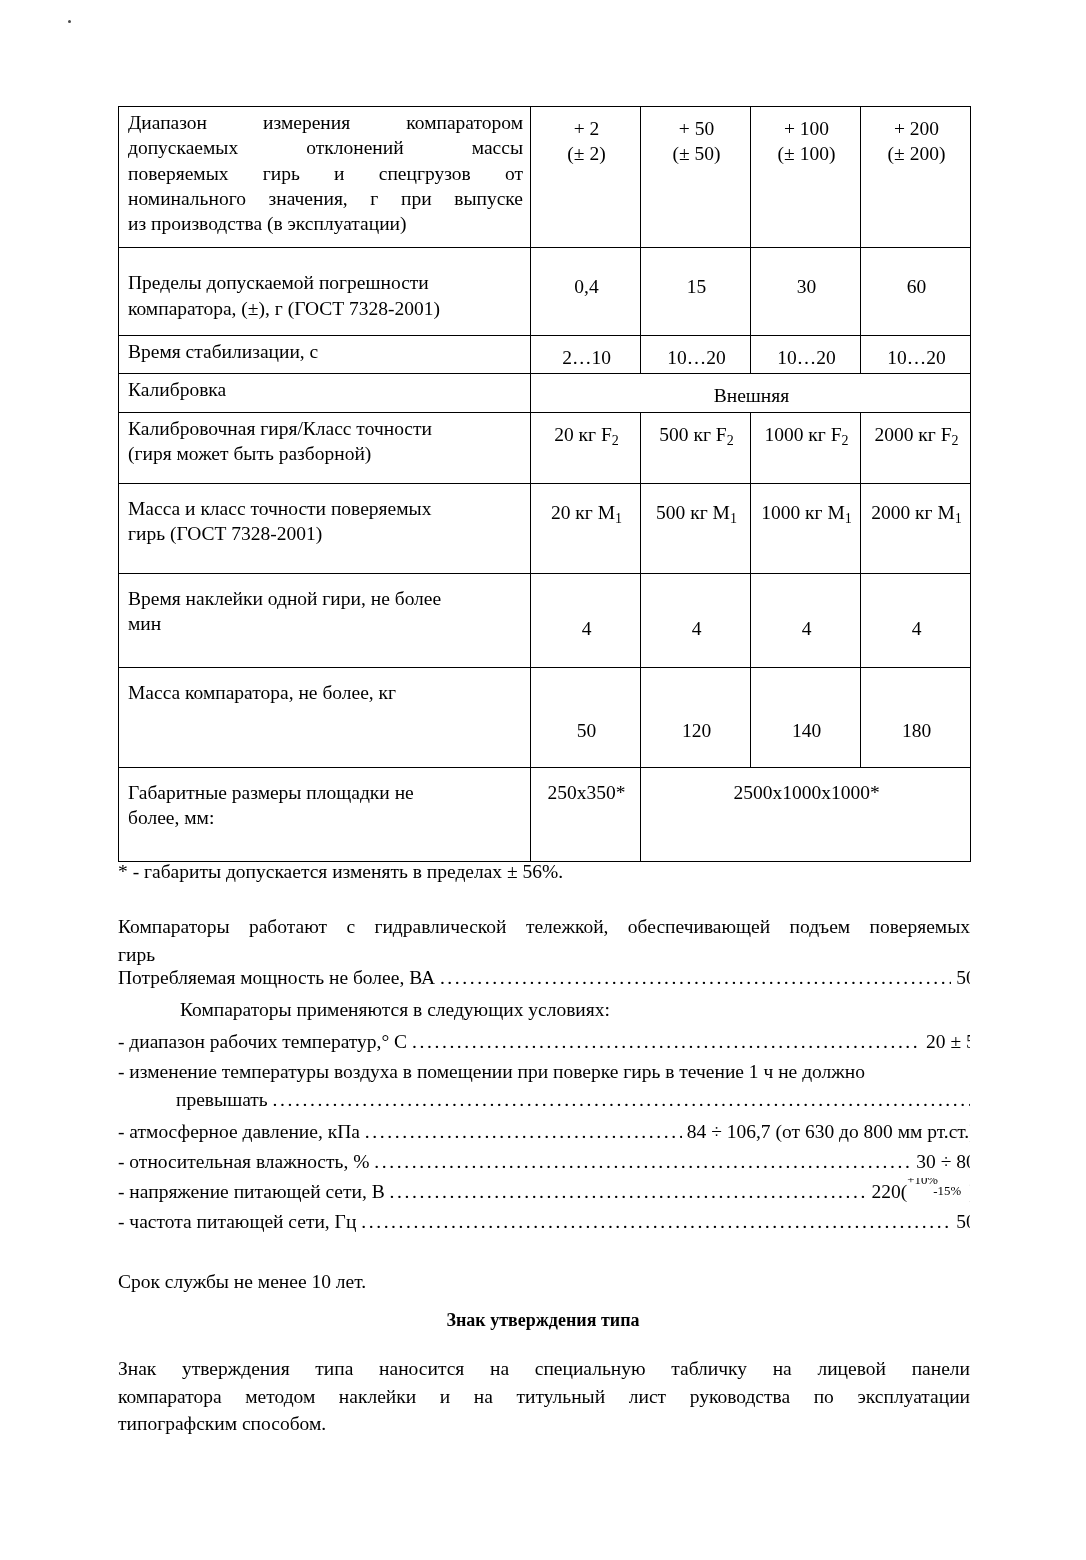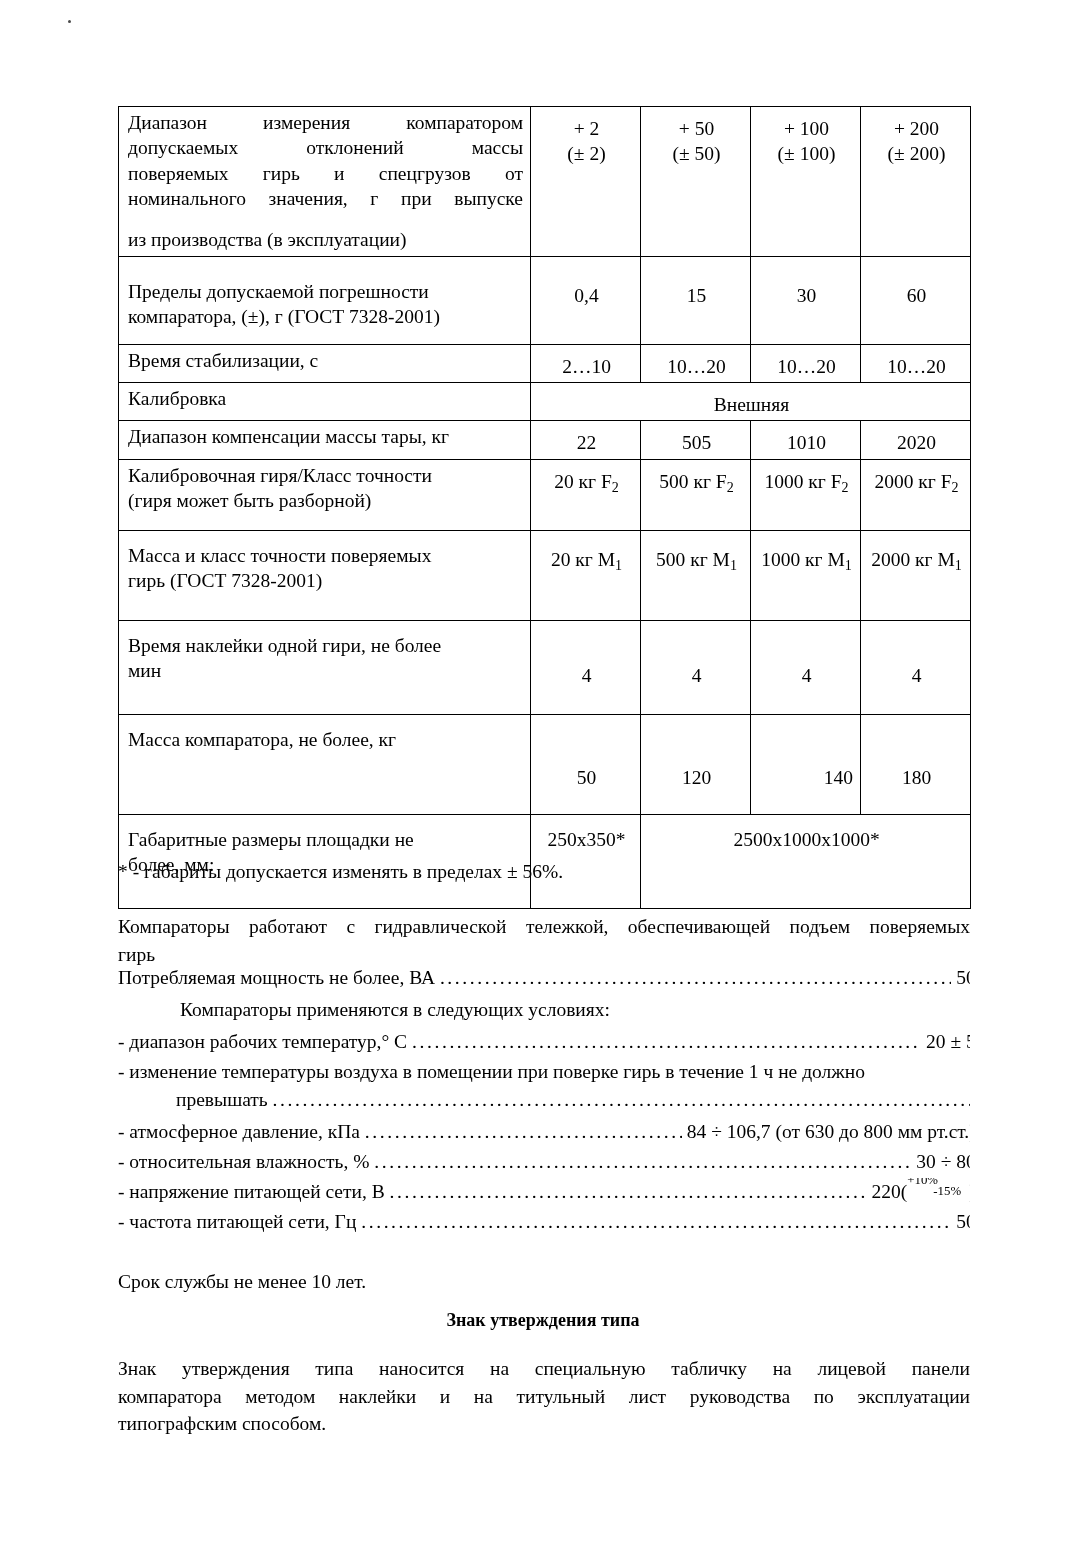--- a/index.html
+++ b/index.html
@@ -64,21 +64,20 @@
   .cell-tall-1 { height: 134px; }
   .jblock-line {
     display: block;
     text-align: justify;
     text-align-last: justify;
     white-space: nowrap;
   }
   .jblock-last {
     display: block;
     text-align: left;
-    margin-top: 16px;
   }
   sub { font-size: 0.72em; vertical-align: -0.28em; }
 
   .two-line { line-height: 1.32; }
 
   
   .note-star {
     position: absolute;
     left: 118px;
     top: 861px;
@@ -215,27 +214,20 @@
         <td class="num">10…20</td>
         <td class="num">10…20</td>
         <td class="num">10…20</td>
       </tr>
 
       <tr>
         <td class="label">Калибровка</td>
         <td class="num" colspan="4">Внешняя</td>
       </tr>
 
-      <tr>
-        <td class="label">Диапазон компенсации массы тары, кг</td>
-        <td class="num">22</td>
-        <td class="num">505</td>
-        <td class="num">1010</td>
-        <td class="num">2020</td>
-      </tr>
 
       <tr>
         <td class="label two-line" style="height:64px;">
           <span class="lline">Калибровочная гиря/Класс точности</span>
           <span class="lline">(гиря может быть разборной)</span>
         </td>
         <td class="num"><span>20 кг F</span><sub>2</sub></td>
         <td class="num"><span>500 кг F</span><sub>2</sub></td>
         <td class="num"><span>1000 кг F</span><sub>2</sub></td>
         <td class="num"><span>2000 кг F</span><sub>2</sub></td>
@@ -260,21 +252,21 @@
         <td class="num" style="padding-top:42px;">4</td>
         <td class="num" style="padding-top:42px;">4</td>
         <td class="num" style="padding-top:42px;">4</td>
         <td class="num" style="padding-top:42px;">4</td>
       </tr>
 
       <tr>
         <td class="label" style="height:84px;padding-top:12px;">Масса компаратора, не более, кг</td>
         <td class="num" style="padding-top:50px;">50</td>
         <td class="num" style="padding-top:50px;">120</td>
-        <td class="num" style="padding-top:50px;text-align:right;">140</td>
+        <td class="num" style="padding-top:50px;">140</td>
         <td class="num" style="padding-top:50px;">180</td>
       </tr>
 
       <tr>
         <td class="label two-line" style="height:78px;padding-top:12px;">
           <span class="lline">Габаритные размеры площадки не</span>
           <span class="lline">более, мм:</span>
         </td>
         <td class="num" style="padding-top:12px;">250x350*</td>
         <td class="num" colspan="3" style="padding-top:12px;">2500x1000x1000*</td>

